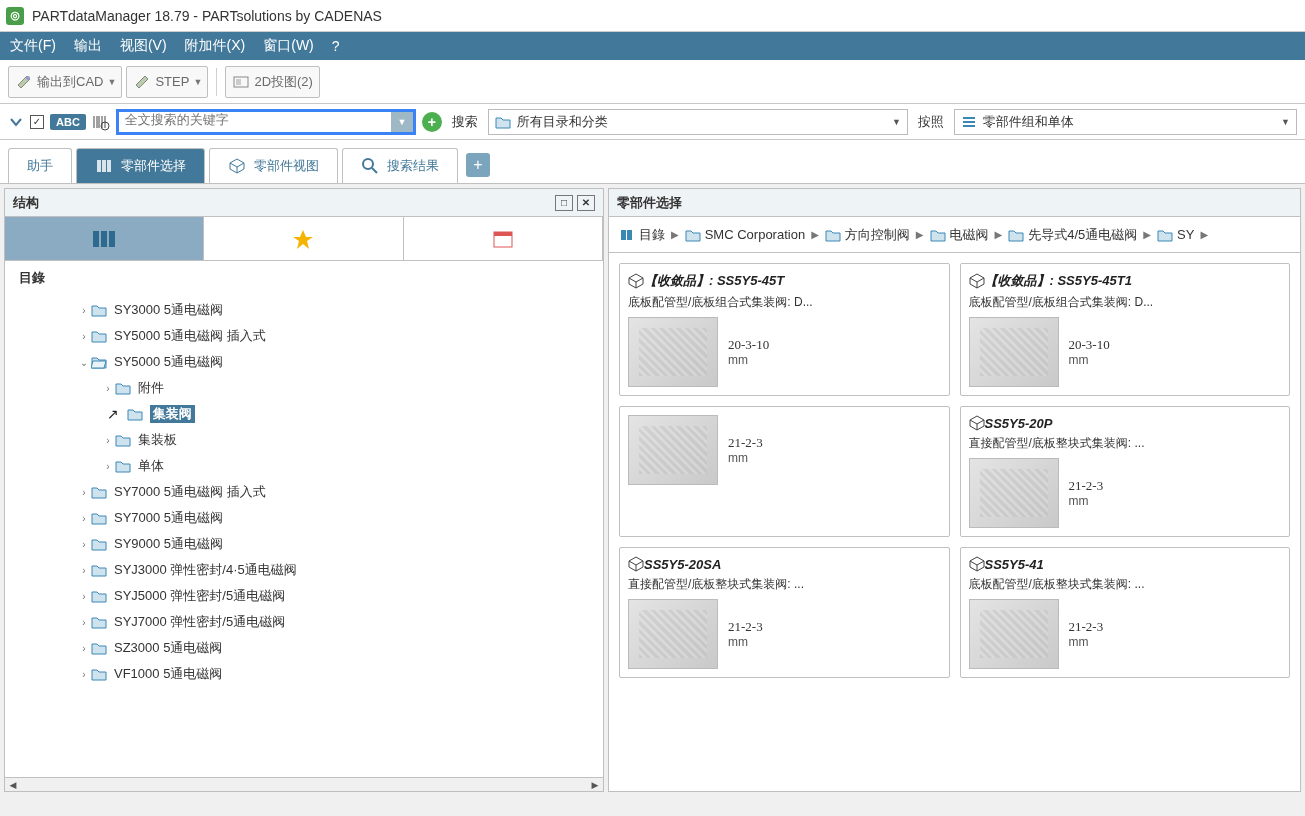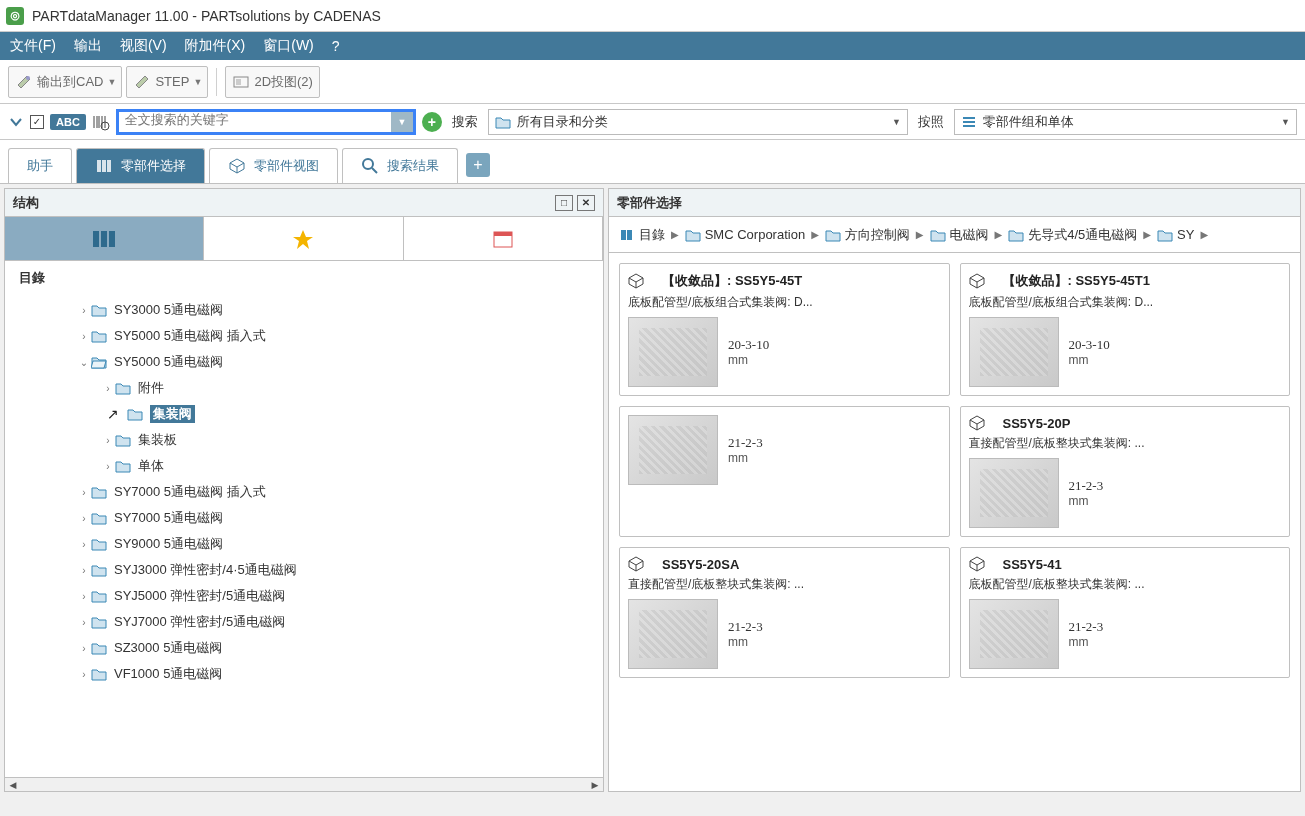--- a/index.html
+++ b/index.html
@@ -51,35 +51,35 @@
 .cursor-arrow { position: relative; left: -8px; font-size: 14px; color: #222; }
 .tree-scroll { height: 14px; border-top: 1px solid #c0c0c0; background: #f0f0f0; display: flex; }
 .tree-scroll .sbtn { width: 16px; display: flex; align-items: center; justify-content: center; font-size: 9px; color: #555; }
 .tree-scroll .track { flex: 1; }
 .right-panel { flex: 1; margin: 4px 4px 4px 0; border: 1px solid #bfbfbf; background: #fff; display: flex; flex-direction: column; overflow: hidden; }
 .breadcrumb { height: 36px; border-bottom: 1px solid #c0c0c0; display: flex; align-items: center; padding: 0 6px; overflow: hidden; white-space: nowrap; }
 .bc-item { display: flex; align-items: center; padding: 0 4px; color: #333; cursor: pointer; }
 .bc-sep { color: #777; font-size: 10px; margin: 0 2px; }
 .cards { flex: 1; padding: 10px; display: grid; grid-template-columns: 1fr 1fr; gap: 10px; overflow: auto; align-content: start; }
 .card { border: 1px solid #c0c0c0; border-radius: 2px; background: #fff; padding: 8px; }
-.card-title { display: flex; align-items: center; gap: 18px; font-weight: bold; color: #222; margin-bottom: 4px; }
+.card-title { display: flex; align-items: center; gap: 0; font-weight: bold; color: #222; margin-bottom: 4px; font-style: italic; }
 .card-sub { color: #333; font-size: 12px; margin-bottom: 6px; white-space: nowrap; overflow: hidden; text-overflow: ellipsis; }
 .card-body { display: flex; gap: 10px; align-items: center; }
 .thumb { width: 90px; height: 70px; background: linear-gradient(135deg,#e4e4e4,#c9c9c9); border: 1px solid #bbb; position: relative; }
 .thumb::after { content: ""; position: absolute; inset: 10px; background: repeating-linear-gradient(45deg,#bbb,#bbb 3px,#ddd 3px,#ddd 6px); opacity: 0.4; }
 .card-meta .d { font-size: 13px; color: #333; font-family: Liberation Serif, serif; }
 .card-meta .u { font-size: 12px; color: #555; }
 svg { display: block; }
 </style>
 </head>
 <body>
 
 <div class="titlebar">
   <div class="logo">◎</div>
-  <div class="title">PARTdataManager 11.00 - PARTsolutions by CADENAS</div>
+  <div class="title">PARTdataManager 18.79 - PARTsolutions by CADENAS</div>
 </div>
 
 <div class="menubar">
   <span>文件(F)</span>
   <span>输出</span>
   <span>视图(V)</span>
   <span>附加件(X)</span>
   <span>窗口(W)</span>
   <span>?</span>
 </div>

